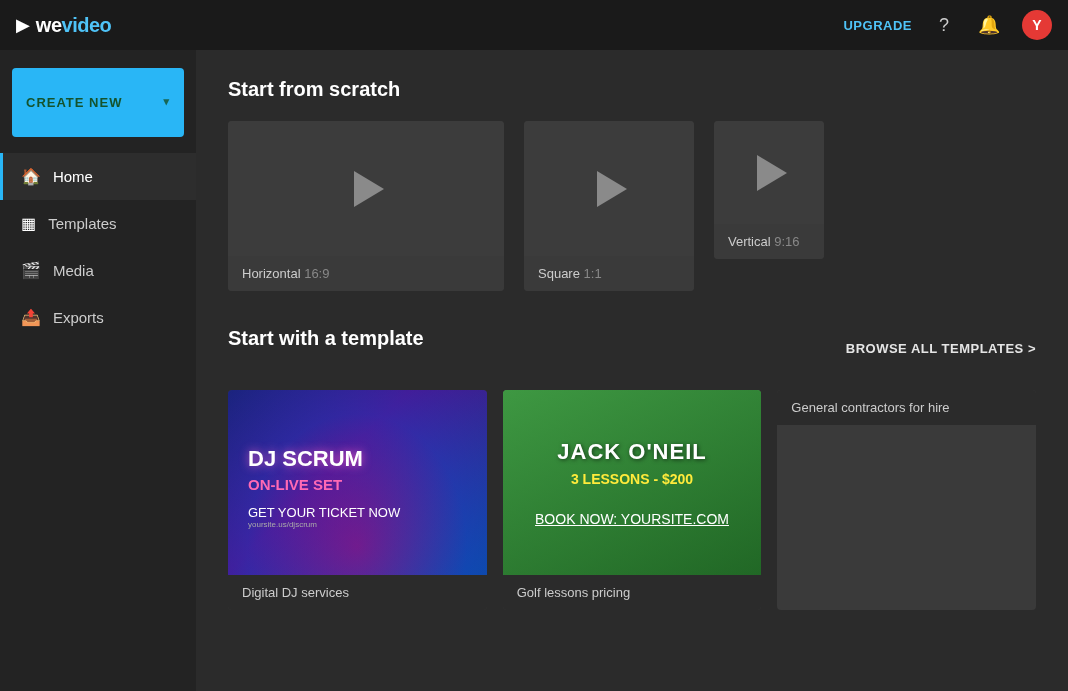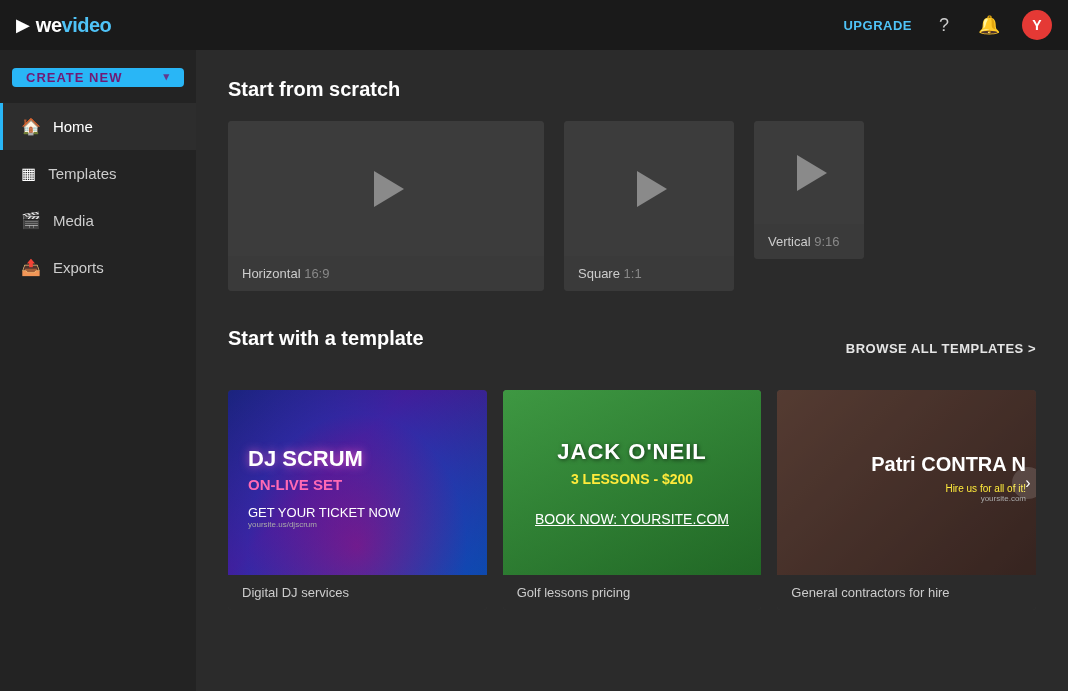--- a/index.html
+++ b/index.html
@@ -94,24 +94,24 @@
       display: flex;
       flex-direction: column;
       padding-top: 10px;
     }
     .create-btn-wrapper {
       padding: 8px 12px 16px;
     }
     .create-btn {
       width: 100%;
       background: #29b6f6;
-      color: #701a75;
+      color: #14532d;
       border: none;
       border-radius: 4px;
-      padding: 2px 14px;
+      padding: 27px 14px;
       font-size: 13px;
       font-weight: bold;
       letter-spacing: 1px;
       cursor: pointer;
       display: flex;
       align-items: flex-start;
       justify-content: space-between;
     }
     .create-btn .chevron {
       font-size: 11px;
@@ -160,21 +160,21 @@
     }
     .scratch-card {
       background: #3a3a3a;
       border-radius: 4px;
       cursor: pointer;
       display: flex;
       flex-direction: column;
       overflow: hidden;
     }
     .scratch-card.horizontal {
-      width: 316px;
+      width: 276px;
       height: 170px;
     }
     .scratch-card.square {
       width: 170px;
       height: 170px;
     }
     .scratch-card.vertical {
       width: 110px;
       height: 138px;
     }
@@ -505,29 +505,18 @@
               <div class="golf-title">JACK O'NEIL</div>
               <div class="golf-subtitle">3 LESSONS - $200</div>
               <div class="golf-cta">BOOK NOW: YOURSITE.COM</div>
             </div>
           </div>
         </div>
         <div class="template-card-label">Golf lessons pricing</div>
       </div>
 
       <div class="template-card">
-        <div class="template-thumb">
-          <div class="contractor-thumb">
-            <div class="contractor-overlay"></div>
-            <div class="contractor-text">
-              <div class="contractor-name">Patri CONTRA N</div>
-              <div class="contractor-cta">Hire us for all of it!</div>
-              <div class="contractor-site">yoursite.com</div>
-            </div>
-            <div class="next-btn">›</div>
-          </div>
-        </div>
         <div class="template-card-label">General contractors for hire</div>
       </div>
 
     </div>
   </div>
 </div>
 
 </body></html>

